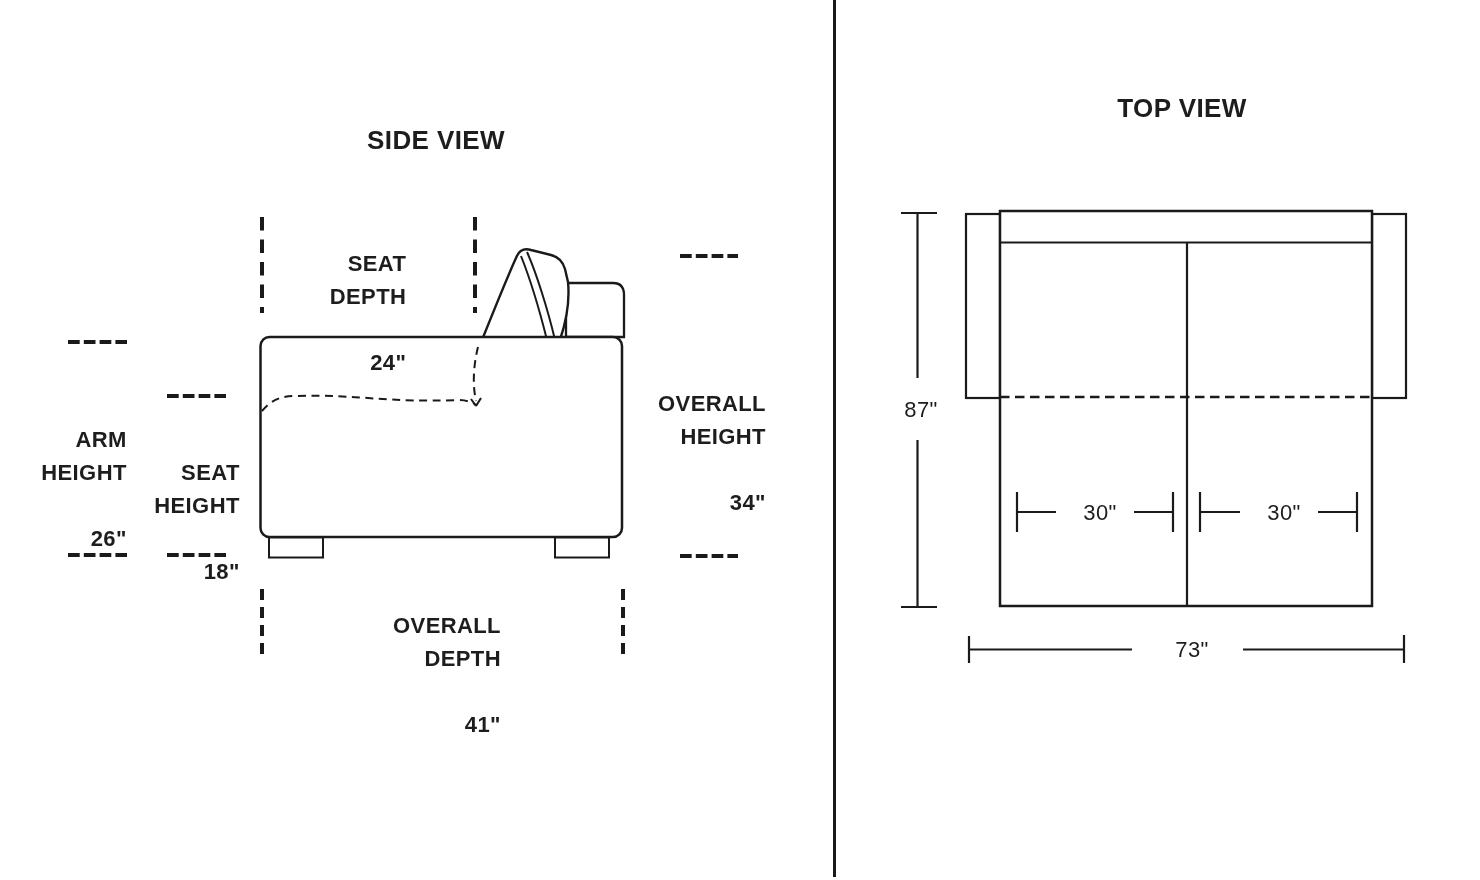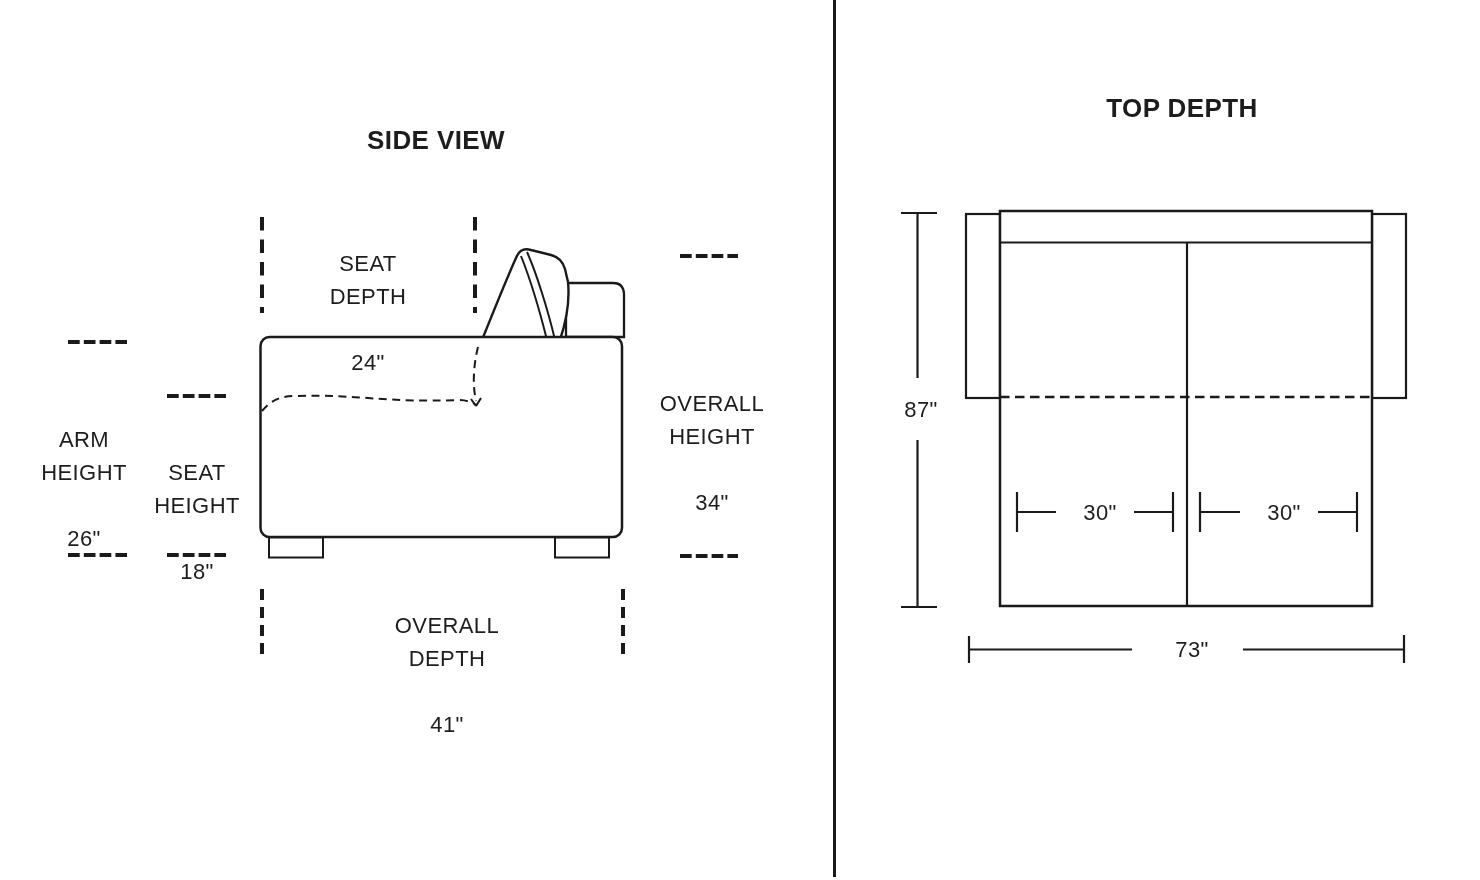--- a/index.html
+++ b/index.html
@@ -25,25 +25,26 @@
     font-size: 26px;
     line-height: 26px;
     font-weight: 700;
     letter-spacing: 0.4px;
     white-space: nowrap;
   }
   .art { position: absolute; left: 0; top: 0; }
   .ann {
     position: absolute;
     transform: translateX(-50%);
-    text-align: center;
+    text-align: right;
     font-size: 22px;
     line-height: 33px;
     letter-spacing: 0.4px;
     white-space: pre-line;
+    font-weight: bold;
   }
   .dim-text {
     position: absolute;
     transform: translateX(-50%);
     font-size: 22px;
     line-height: 23px;
     letter-spacing: 0.4px;
     white-space: nowrap;
   }
 </style>
@@ -130,21 +131,21 @@
       <div>OVERALL
 DEPTH</div>
       <div>41"</div>
     </div>
   </div>
 
   <div class="panel-divider"></div>
 
   <div class="panel" style="left:836px; width:644px;">
 
-    <div class="panel-title" style="left:346px; top:95px;">TOP DEPTH</div>
+    <div class="panel-title" style="left:346px; top:95px;">TOP VIEW</div>
 
     <svg class="art" width="644" height="880" viewBox="836 0 644 880" fill="none" stroke="#1a1a1a" stroke-linecap="butt">
 
       <g stroke-width="2.2">
         <path d="M901 213 H937"></path>
         <path d="M917.5 213 V378"></path>
         <path d="M917.5 440 V607"></path>
         <path d="M901 607 H937"></path>
       </g>
 

